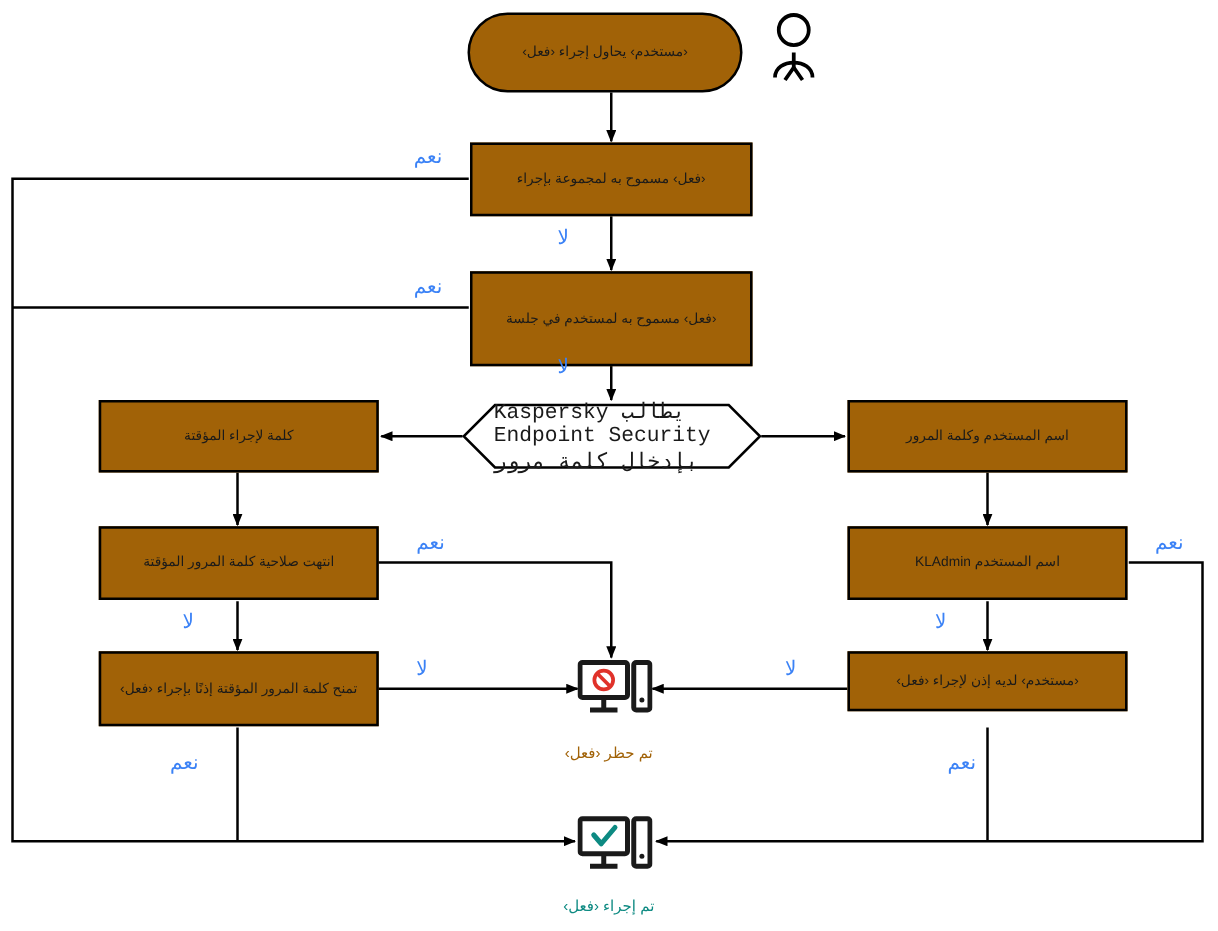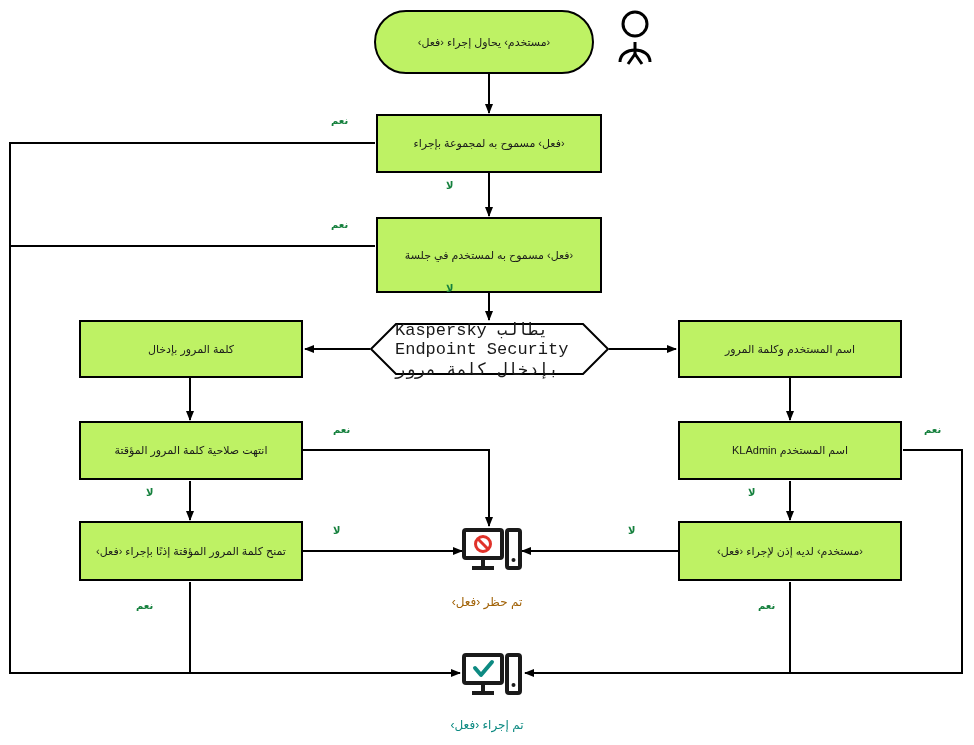--- a/index.html
+++ b/index.html
@@ -20,21 +20,21 @@
     left: 0;
     top: 0;
     width: 974px;
     height: 745px;
     pointer-events: none;
   }
   .node {
     position: absolute;
     box-sizing: border-box;
     border: 2px solid #000000;
-    background: #bef264;
+    background: #a16207;
     display: flex;
     align-items: center;
     justify-content: center;
     text-align: center;
     font-size: 11px;
     color: #1a1a1a;
     line-height: 1.35;
     padding: 6px 8px;
   }
   .node.start {
@@ -53,24 +53,23 @@
     justify-content: center;
     font-size: 17px;
     color: #1a1a1a;
     text-align: left;
     padding: 0 26px;
     box-sizing: border-box;
     font-family: Liberation Mono, monospace;
   }
   .edgelabel {
     position: absolute;
-    font-size: 10px;
-    color: #15803d;
+    font-size: 16px;
+    color: #3b82f6;
     white-space: nowrap;
-    font-weight: bold;
   }
   .caption {
     position: absolute;
     font-size: 12px;
     white-space: nowrap;
   }
   .caption.blocked { color: #a16207; }
   .caption.allowed  { color: #0d8a82; }
 
   .icon-holder {
@@ -152,40 +151,40 @@
   </div>
 
   <div class="hexwrap" style="left:369px; top:322px; width:241px; height:54px;">
     <svg viewBox="0 0 241 54" width="241" height="54" style="position:absolute;left:0;top:0;">
       <polygon points="27,2 214,2 239,27 214,52 27,52 2,27" fill="#ffffff" stroke="#000000" stroke-width="2"></polygon>
     </svg>
     <div class="hexlabel">يطالب Kaspersky Endpoint Security بإدخال كلمة مرور</div>
   </div>
 
   <div class="node" style="left:79px; top:320px; width:224px; height:58px;">
-    <span>كلمة المرور بإدخال</span>
+    <span>كلمة لإجراء المؤقتة</span>
   </div>
 
   <div class="node" style="left:79px; top:421px; width:224px; height:59px;">
     <span>انتهت صلاحية كلمة المرور المؤقتة</span>
   </div>
 
   <div class="node" style="left:678px; top:320px; width:224px; height:58px;">
     <span>اسم المستخدم وكلمة المرور</span>
   </div>
 
   <div class="node" style="left:678px; top:421px; width:224px; height:59px;">
     <span>اسم المستخدم KLAdmin</span>
   </div>
 
   <div class="node" style="left:79px; top:521px; width:224px; height:60px;">
     <span>تمنح كلمة المرور المؤقتة إذنًا بإجراء ‹فعل›</span>
   </div>
 
-  <div class="node" style="left:678px; top:521px; width:224px; height:60px;">
+  <div class="node" style="left:678px; top:521px; width:224px; height:48px;">
     <span>‹مستخدم› لديه إذن لإجراء ‹فعل›</span>
   </div>
 
   <div class="icon-holder" style="left:462px; top:527px; width:60px; height:48px;">
     <svg viewBox="0 0 60 48" width="60" height="48">
       <rect x="2" y="3" width="38" height="28" rx="2" fill="none" stroke="#1a1a1a" stroke-width="4"></rect>
       <path d="M21 31 L21 40 M10 41 L32 41" stroke="#1a1a1a" stroke-width="4" fill="none"></path>
       <rect x="45" y="3" width="13" height="38" rx="2" fill="none" stroke="#1a1a1a" stroke-width="4"></rect>
       <circle cx="51.5" cy="33" r="2" fill="#1a1a1a"></circle>
       <circle cx="21" cy="17" r="7.5" fill="none" stroke="#e0322a" stroke-width="3"></circle>

